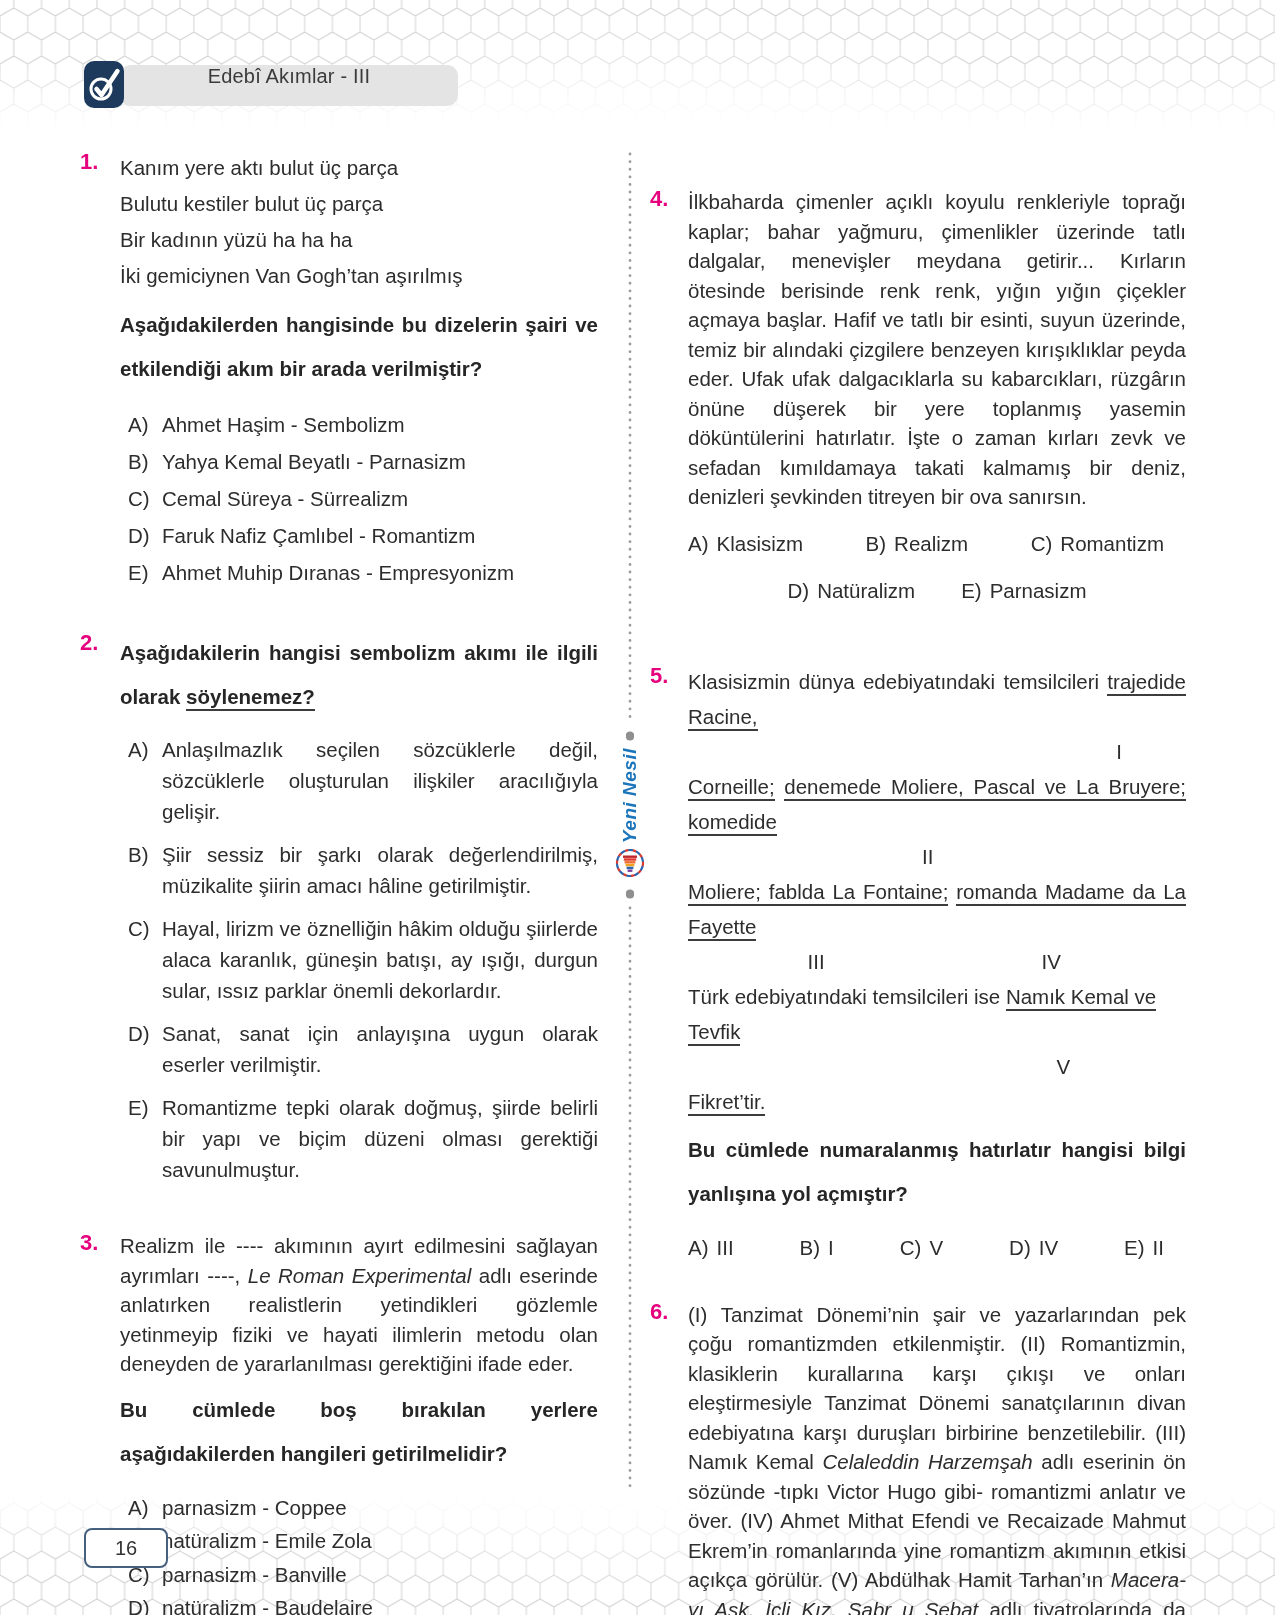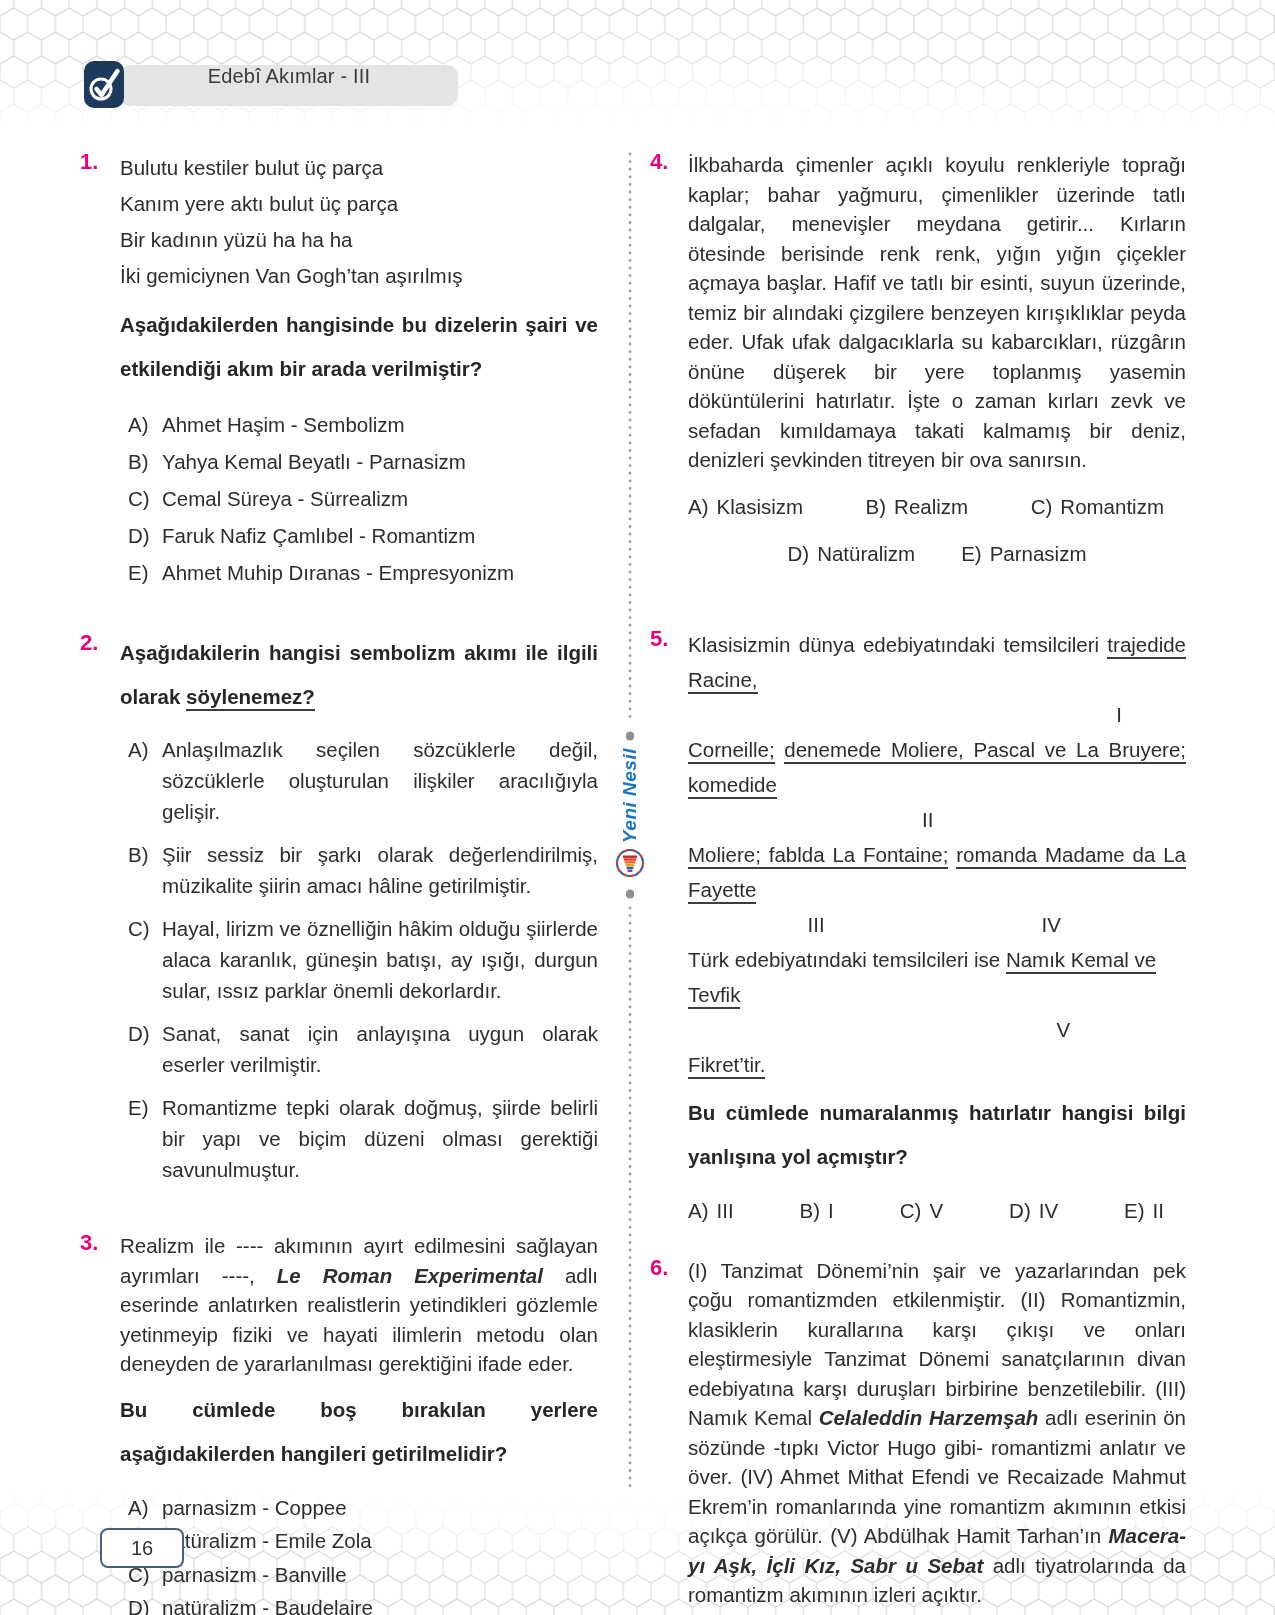--- a/index.html
+++ b/index.html
@@ -45,21 +45,21 @@
 
   
   .col { position:absolute; top:150px; z-index:2; }
   .col-left  { left:80px;  width:518px; }
   .col-right { left:650px; width:536px; }
   .q { position:relative; padding-left:40px; }
   .col-right .q { padding-left:38px; }
   .qnum { position:absolute; left:0; top:-1px; font-size:22px; font-weight:700; color:#e6007e; }
 
   .poem-line { line-height:36px; white-space:nowrap; }
-  .para { text-align:justify; line-height:29.5px; }
+  .para { text-align:justify; line-height:29.5px;margin-top:37px; }
   .stem { font-weight:700; text-align:justify; line-height:44px; margin-top:9px; color:#262626; }
   .u { border-bottom:2px solid #3c3c3c; padding-bottom:1px; }
 
   .optlist { margin-top:15px; }
   .opt { display:flex; padding-left:8px; }
   .opt-lh38 { line-height:37px; }
   .opt-lh33 { line-height:33.5px; }
   .opt-wrap { line-height:31px; margin-bottom:12px; }
   .opt-label { flex:0 0 34px; }
   .opt-text { flex:1; text-align:justify; }
@@ -76,27 +76,27 @@
   .q5nums span { position:absolute; top:0; line-height:35px; }
 
   
   .mt-q2 { margin-top:40px; }
   .mt-q3 { margin-top:46px; }
   .mt-q5 { margin-top:58px; }
   .mt-q6 { margin-top:30px; }
 
   
   .page-num {
-    position:absolute; left:100px; top:1528px; width:80px; height:36px; z-index:2;
+    position:absolute; left:84px; top:1528px; width:80px; height:36px; z-index:2;
     background:#fff; border:2px solid #46617d; border-radius:8px;
     display:flex; align-items:center; justify-content:center;
     font-size:20px; color:#333;
   }
 
-  .it { font-style:italic;font-weight:bold; }
+  .it { font-style:italic; }
 </style>
 </head>
 <body>
 
 <div class="page">
 
   <svg class="hexband hexband-top" width="1275" height="132" viewBox="0 0 1275 132">
     <defs>
       <pattern id="hexp" width="27.7" height="48" patternUnits="userSpaceOnUse">
         <path d="M0 -16 L13.86 -8 L13.86 8 L0 16 L-13.86 8 L-13.86 -8 Z
@@ -141,22 +141,22 @@
       <rect x="10.6" y="15.9" width="8.8" height="2.4" fill="#f4a11d"></rect>
       <rect x="11.6" y="18.7" width="6.8" height="2.4" fill="#2b67b1"></rect>
       <rect x="12.6" y="21.5" width="4.8" height="2.4" fill="#7a3f98"></rect>
     </svg>
   </div>
 
   <div class="col col-left">
 
     <div class="q">
       <div class="qnum">1.</div>
+      <div class="poem-line">Kanım yere aktı bulut üç parça</div>
       <div class="poem-line">Bulutu kestiler bulut üç parça</div>
-      <div class="poem-line">Kanım yere aktı bulut üç parça</div>
       <div class="poem-line">Bir kadının yüzü ha ha ha</div>
       <div class="poem-line">İki gemiciynen Van Gogh’tan aşırılmış</div>
       <div class="stem">Aşağıdakilerden hangisinde bu dizelerin şairi ve etkilendiği akım bir arada verilmiştir?</div>
       <div class="optlist">
         <div class="opt opt-lh38">
             <span class="opt-label">A)</span>
             <span class="opt-text">Ahmet Haşim - Sembolizm</span>
           </div>
         <div class="opt opt-lh38">
             <span class="opt-label">B)</span>

